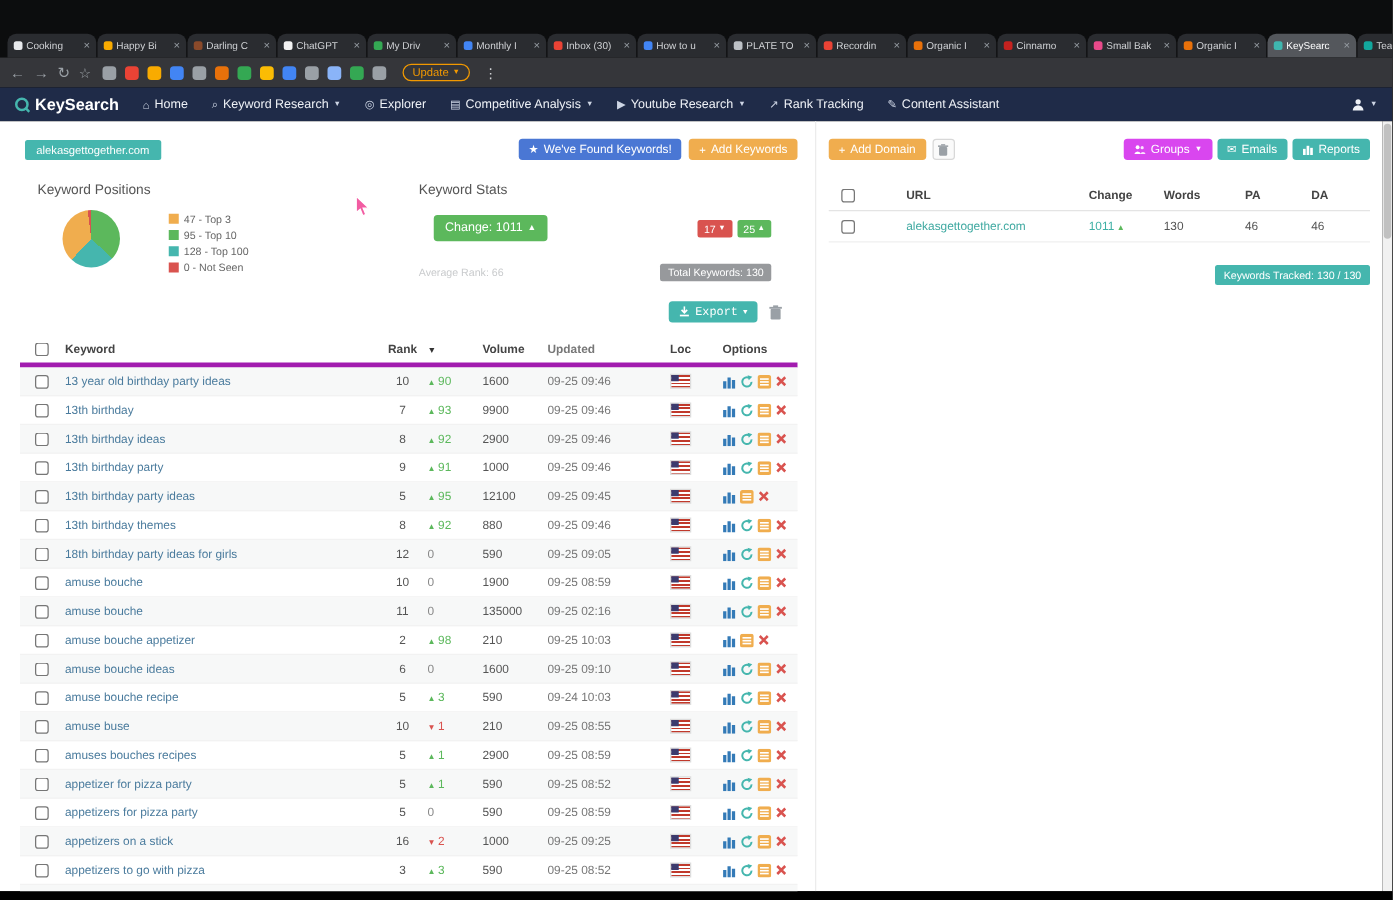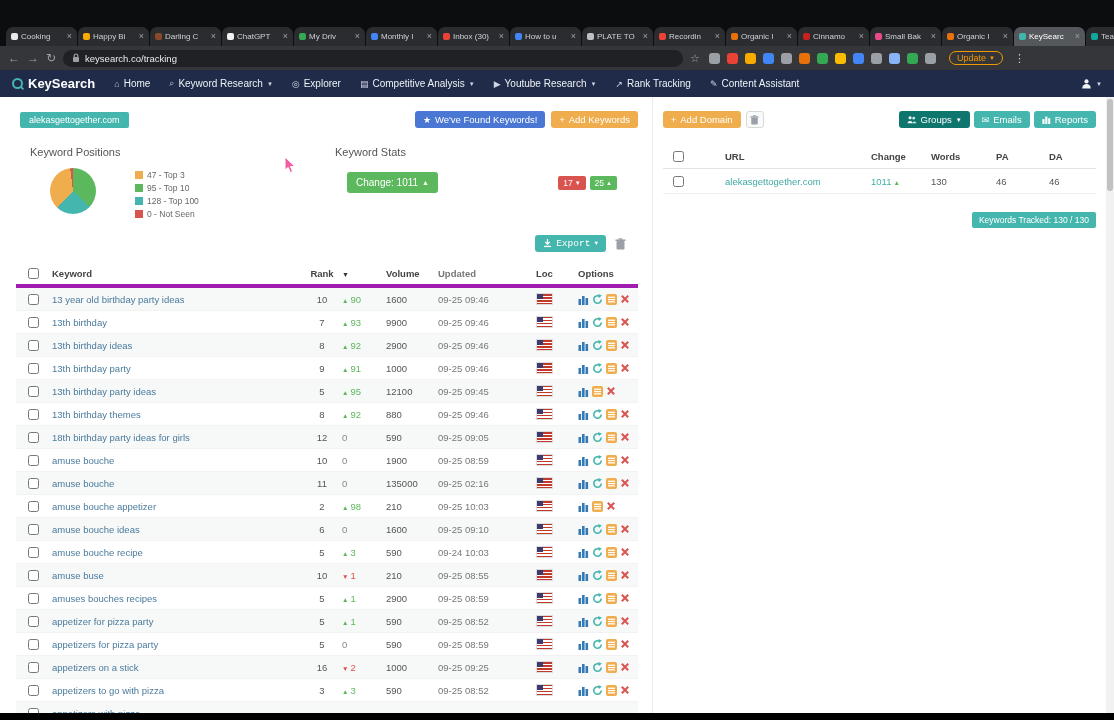--- a/index.html
+++ b/index.html
@@ -40,21 +40,21 @@
 
   
   .content{position:absolute;top:97px;left:0;width:1106px;height:616px;background:#fff;display:flex;box-sizing:border-box;}
   .left-col{width:652px;flex:none;box-sizing:border-box;}
   .right-col{flex:1;border-left:1px solid #ececec;box-sizing:border-box;padding:0 10px;}
 
   .btn{display:inline-flex;align-items:center;gap:4px;border-radius:3px;color:#fff;font-size:9.5px;padding:3px 8px;border:none;cursor:pointer;white-space:nowrap;font-family:inherit;}
   .btn-orange{background:#f0ad4e;}
   .btn-teal{background:#45b6ae;}
   .btn-blue{background:#4a77d4;}
-  .btn-groups{background:#0f766e;}
+  .btn-groups{background:#d946ef;}
   .btn .ico{font-size:9px;}
 
   .lc-top{display:flex;align-items:center;margin:14px 14px 0 20px;}
   .domain-badge{background:#45b6ae;color:#fff;font-size:9px;padding:3px 9px;border-radius:2px;cursor:pointer;}
   .lc-top-buttons{margin-left:auto;display:flex;gap:6px;}
 
   .lc-stats{display:flex;margin:18px 0 0 30px;}
   .panel-title{font-size:11px;color:#555;}
   .positions{width:305px;flex:none;}
   .pos-body{display:flex;margin-top:10px;align-items:flex-start;}
@@ -213,27 +213,20 @@
           <span class="favicon" style="background:#12a79d"></span>
           <span class="tab-title">Teachabl</span>
         </div>
       </div>
   </div>
 
   <div class="toolbar">
     <span class="nav-ic">←</span>
     <span class="nav-ic">→</span>
     <span class="nav-ic">↻</span>
-    <div class="omnibox">
-      <svg width="8" height="10" viewBox="0 0 8 10">
-          <rect x="1" y="4" width="6" height="5" rx="1" fill="#9aa0a6"></rect>
-          <path d="M2.2 4 V2.8 a1.8 1.8 0 0 1 3.6 0 V4" stroke="#9aa0a6" stroke-width="1.2" fill="none"></path>
-        </svg>
-      <span class="url-text">keysearch.co/tracking</span>
-    </div>
     <span class="star">☆</span>
     <div class="extensions">
         <span class="ext" style="background: rgb(154, 160, 166);"></span>
         <span class="ext" style="background: rgb(234, 67, 53);"></span>
         <span class="ext" style="background: rgb(249, 171, 0);"></span>
         <span class="ext" style="background: rgb(66, 133, 244);"></span>
         <span class="ext" style="background: rgb(154, 160, 166);"></span>
         <span class="ext" style="background: rgb(232, 113, 10);"></span>
         <span class="ext" style="background: rgb(52, 168, 83);"></span>
         <span class="ext" style="background: rgb(251, 188, 4);"></span>
@@ -350,20 +343,24 @@
             <span class="badges">
               <span class="mini-badge red">
                   <span>17</span>
                   <span class="arr">▼</span>
                 </span>
               <span class="mini-badge green">
                   <span>25</span>
                   <span class="arr">▲</span>
                 </span>
             </span>
+          </div>
+          <div class="kstats-row2">
+            <span class="avg-rank">Average Rank: 66</span>
+            <span class="total-kw">Total Keywords: 130</span>
           </div>
         </div>
       </div>
 
       <div class="lc-export">
         <span class="export-btn">
           <svg width="9" height="9" viewBox="0 0 10 10">
               <path d="M5 0 v5 M2.5 3.2 L5 5.8 L7.5 3.2" stroke="#fff" stroke-width="1.4" fill="none"></path>
               <rect x="1" y="7.5" width="8" height="1.5" fill="#fff"></rect>
             </svg>

